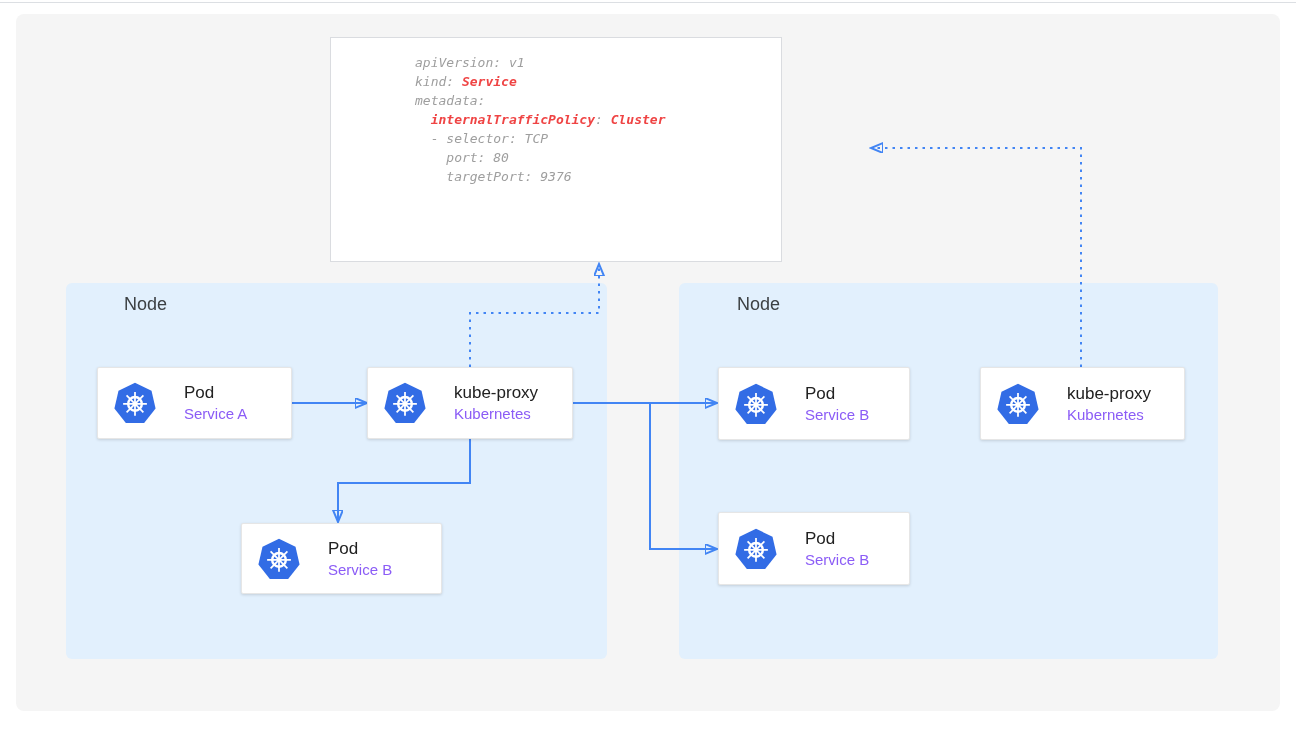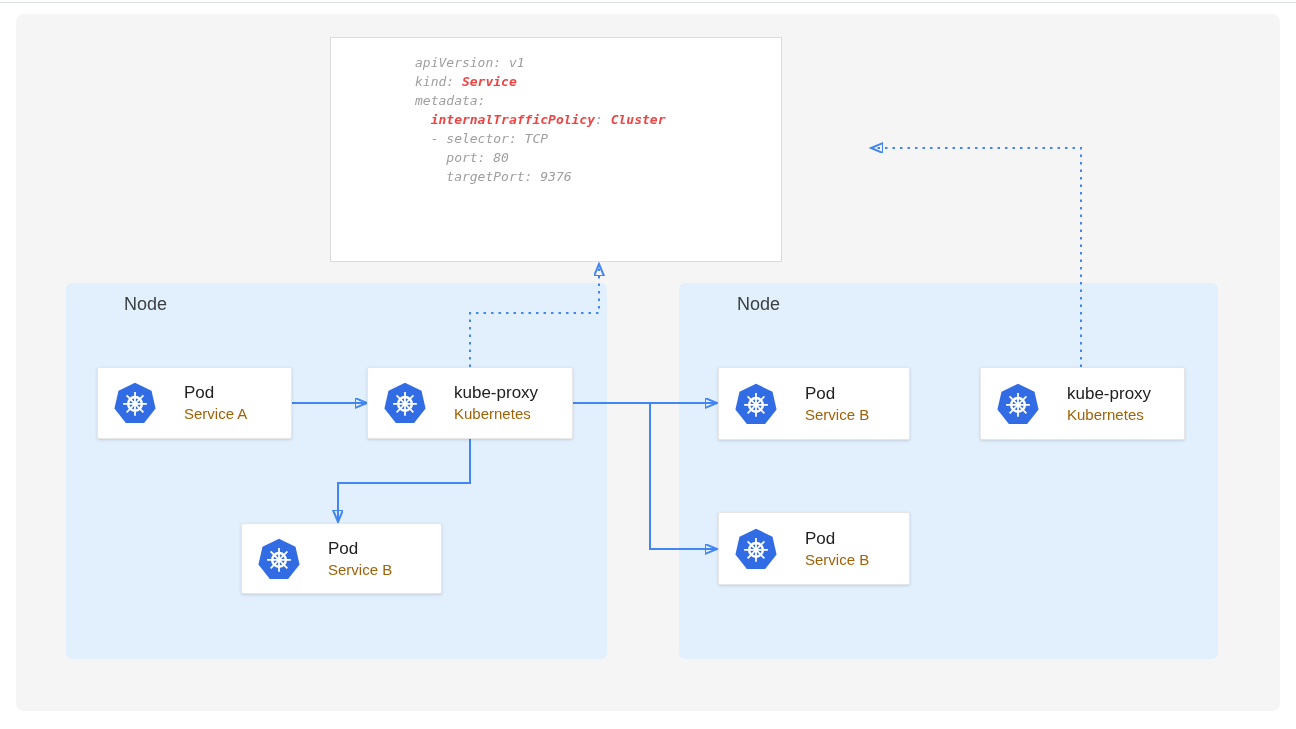--- a/index.html
+++ b/index.html
@@ -32,21 +32,21 @@
 
   
   .card{
     position:absolute;background:#ffffff;border:1px solid #e6e6e6;border-radius:2px;
     box-shadow:0 1px 3px rgba(0,0,0,0.14);box-sizing:border-box;
     display:flex;align-items:center;padding-left:15px;z-index:2;
   }
   .card .k8s{width:44px;height:44px;flex:0 0 44px;margin-right:27px;}
   .card .txt{display:flex;flex-direction:column;}
   .card .title{font-size:17px;line-height:21px;color:#212121;}
-  .card .subtitle{font-size:15px;line-height:21px;color:#a16207;}
+  .card .subtitle{font-size:15px;line-height:21px;color:#8b5cf6;}
 
   .pod-a{left:31px;top:84px;width:195px;height:72px;}
   .kube-proxy-l{left:301px;top:84px;width:206px;height:72px;}
   .pod-b-l{left:175px;top:240px;width:201px;height:71px;}
   .pod-b1{left:39px;top:84px;width:192px;height:73px;}
   .pod-b2{left:39px;top:229px;width:192px;height:73px;}
   .kube-proxy-r{left:301px;top:84px;width:205px;height:73px;}
 
   
   .connectors{position:absolute;left:0;top:0;z-index:1;}

